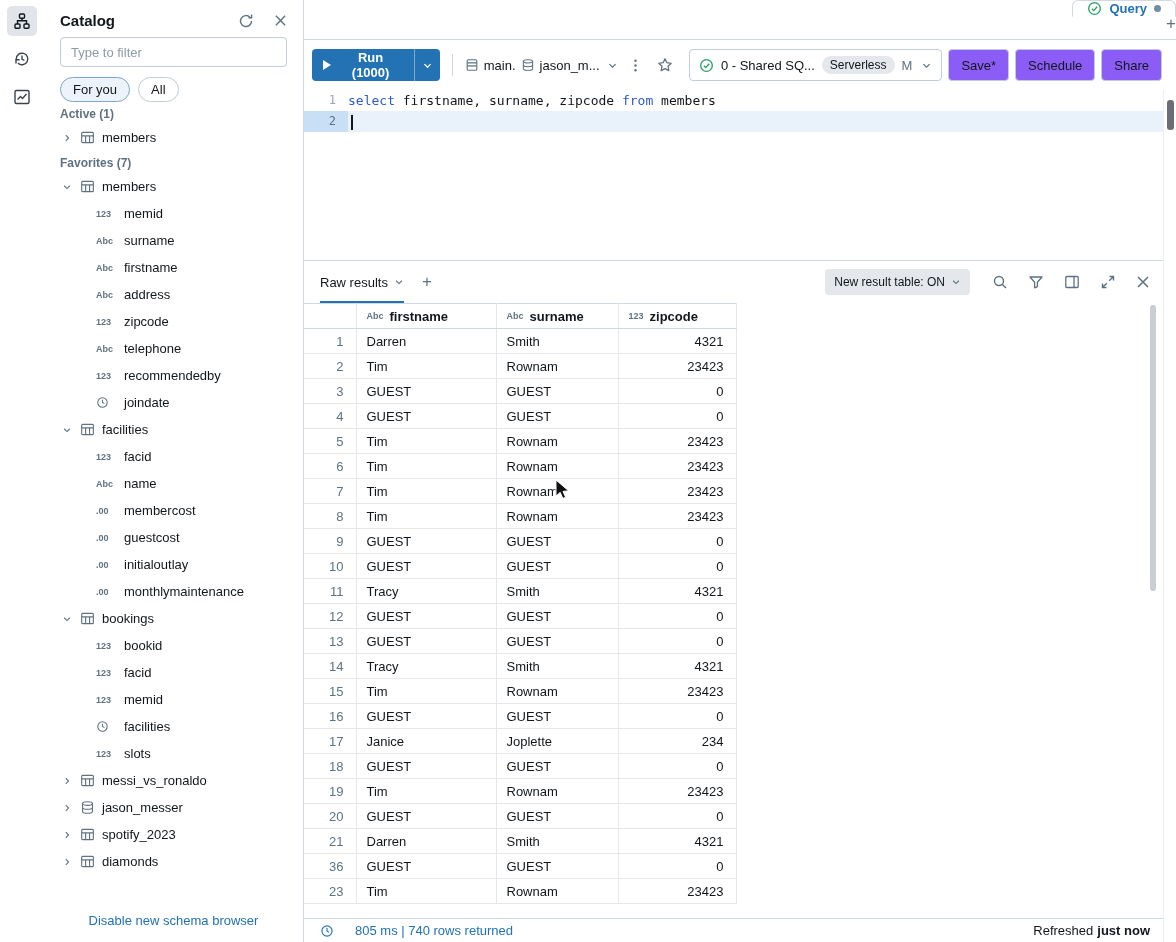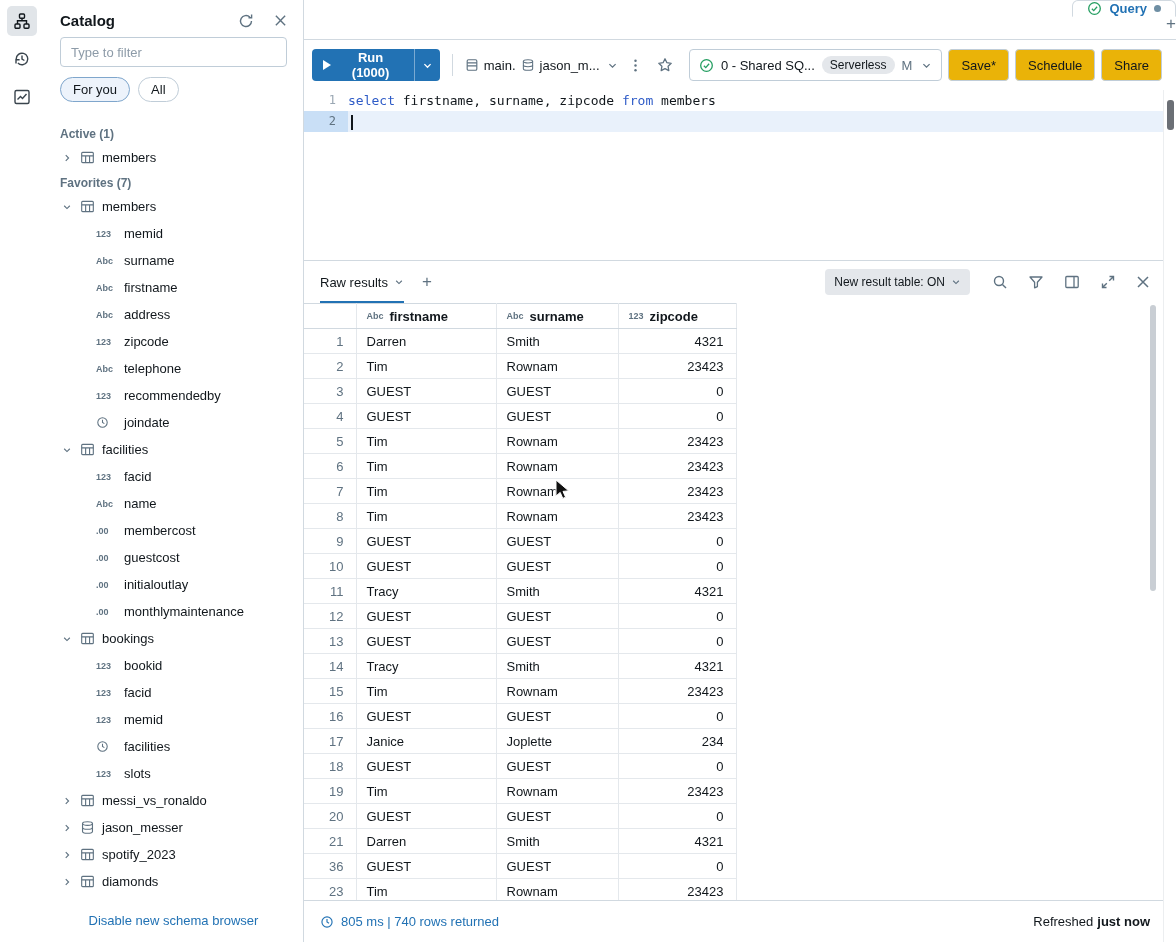--- a/index.html
+++ b/index.html
@@ -15,21 +15,21 @@
   .rail-item.selected { background: #E1E5E9; color: #11171C; }
 
   
   .sidebar { width: 260px; border-right: 1px solid #D1D9E0; display: flex; flex-direction: column; background: #fff; }
   .sb-header { display: flex; align-items: center; padding: 12px 16px 8px 16px; gap: 20px; }
   .sb-title { flex: 1; font-size: 15px; font-weight: 700; }
   .sb-icon { color: #5F7281; cursor: pointer; }
   .sb-search { padding: 0 16px; margin-bottom: 10px; }
   .sb-search input { width: 100%; height: 30px; border: 1px solid #C0CDD8; border-radius: 4px; padding: 0 10px; font-family: inherit; font-size: 13px; color: #11171C; outline: none; }
   .sb-search input::placeholder { color: #8D9BA8; }
-  .sb-pills { display: flex; gap: 8px; padding: 0 16px; margin-bottom: 20px; }
+  .sb-pills { display: flex; gap: 8px; padding: 0 16px; margin-bottom: 0; }
   .pill { height: 25px; padding: 0 12px; border-radius: 13px; border: 1px solid #C0CDD8; background: #fff; display: flex; align-items: center; font-size: 13px; cursor: pointer; }
   .pill.selected { background: #EDF3FB; border-color: #7FA6CC; }
   .tree { flex: 1; overflow: hidden; }
   .tree-section-label { padding: 5px 4px 3px 16px; font-size: 12px; color: #5F7281; height: 22px; font-weight: bold; }
   .tree-row { height: 27px; display: flex; align-items: center; cursor: pointer; }
   .tree-row.lvl0 { padding-left: 18px; }
   .tree-row.lvl1 { padding-left: 52px; }
   .chev { width: 12px; margin-right: 6px; color: #5F7281; display: flex; }
   .node-icon { width: 15px; margin-right: 7px; color: #5F7281; display: flex; }
   .type-glyph { width: 20px; margin-right: 8px; color: #5F7281; font-size: 9px; font-weight: 600; display: flex; align-items: center; }
@@ -52,21 +52,21 @@
   .play { width: 0; height: 0; border-left: 8px solid #fff; border-top: 5px solid transparent; border-bottom: 5px solid transparent; }
   .run-caret { width: 26px; height: 32px; background: #2272B4; border: none; border-left: 1px solid rgba(255,255,255,.4); border-radius: 0 4px 4px 0; display: flex; align-items: center; justify-content: center; color: #fff; cursor: pointer; }
   .tsep { width: 1px; height: 22px; background: #D1D9E0; margin: 0 6px; }
   .crumb { display: flex; align-items: center; gap: 5px; font-size: 13px; cursor: pointer; color: #11171C; }
   .c-icon { color: #5F7281; display: flex; }
   .c-chev { color: #5F7281; display: flex; margin-left: 2px; }
   .icon-btn { color: #5F7281; display: flex; align-items: center; justify-content: center; width: 24px; height: 24px; cursor: pointer; }
   .warehouse { display: flex; align-items: center; gap: 7px; height: 32px; padding: 0 9px; border: 1px solid #C0CDD8; border-radius: 4px; cursor: pointer; font-size: 13px; white-space: nowrap; }
   .badge { background: #E4E7EB; border-radius: 10px; padding: 2px 8px; font-size: 12px; }
   .wsize { color: #5F7281; }
-  .tbtn { height: 32px; padding: 0 12px; background: #eab308; border: 1px solid #C0CDD8; border-radius: 4px; font-family: inherit; font-size: 13px; color: #11171C; cursor: pointer; white-space: nowrap; }
+  .tbtn { height: 32px; padding: 0 12px; background: #8b5cf6; border: 1px solid #C0CDD8; border-radius: 4px; font-family: inherit; font-size: 13px; color: #11171C; cursor: pointer; white-space: nowrap; }
 
   
   .editor { height: 170px; font-family: "DejaVu Sans Mono", monospace; font-size: 13px; position: relative; }
   .code-line { display: flex; height: 21px; line-height: 21px; }
   .ln { width: 44px; padding-right: 12px; text-align: right; color: #9AA7B3; font-size: 12px; flex: none; }
   .code-text { white-space: pre; position: relative; flex: 1; }
   .code-line.active { background: #E9F1FB; }
   .code-line.active .ln { background: #C9DFF6; color: #5F7281; }
   .kw { color: #2E5BC7; }
   .pl { color: #11171C; }
@@ -91,21 +91,21 @@
   .results-table col.c-zip { width: 118px; }
   .results-table th, .results-table td { height: 25px; padding: 0 10px; font-size: 13px; font-weight: 400; text-align: left; border-right: 1px solid #E4E8EC; border-bottom: 1px solid #E4E8EC; white-space: nowrap; overflow: hidden; }
   .results-table thead th { border-top: 1px solid #D1D9E0; border-bottom: 1px solid #D1D9E0; font-weight: 600; }
   .results-table th .hcell { display: flex; align-items: center; gap: 6px; }
   .results-table th .type-glyph { width: auto; margin: 0; }
   .results-table td.rn, .results-table th.rn { text-align: right; color: #5F7281; padding-right: 12px; border-left: none; }
   .results-table td.num { text-align: right; padding-right: 12px; }
   .res-scroll { position: absolute; right: 20px; top: 0; bottom: 0; width: 6px; }
   .res-thumb { position: absolute; top: 2px; width: 6px; height: 286px; background: #C9CED4; border-radius: 3px; }
 
-  .res-footer { height: 42px; flex: none; border-top: 1px solid #D1D9E0; display: flex; align-items: center; padding: 0 26px 0 16px; gap: 7px; }
+  .res-footer { height: 24px; flex: none; border-top: 1px solid #D1D9E0; display: flex; align-items: center; padding: 0 26px 0 16px; gap: 21px; }
   .stats { color: #2272B4; font-size: 13px; }
   .clock-blue { color: #2272B4; display: flex; }
   .refreshed { font-size: 13px; color: #11171C; }
   .refreshed b { font-weight: 700; margin-left: 4px; }
 
   
   .vgutter { position: absolute; right: 0; top: 90px; bottom: 0; width: 13px; background: #fff; border-left: 1px solid #ECEEF0; z-index: 5; }
   .vthumb { position: absolute; top: 10px; left: 3px; width: 7px; height: 30px; background: #6B6F75; border-radius: 3px; }
 
   .mouse-cursor { position: absolute; left: 554px; top: 479px; z-index: 99; pointer-events: none; }

